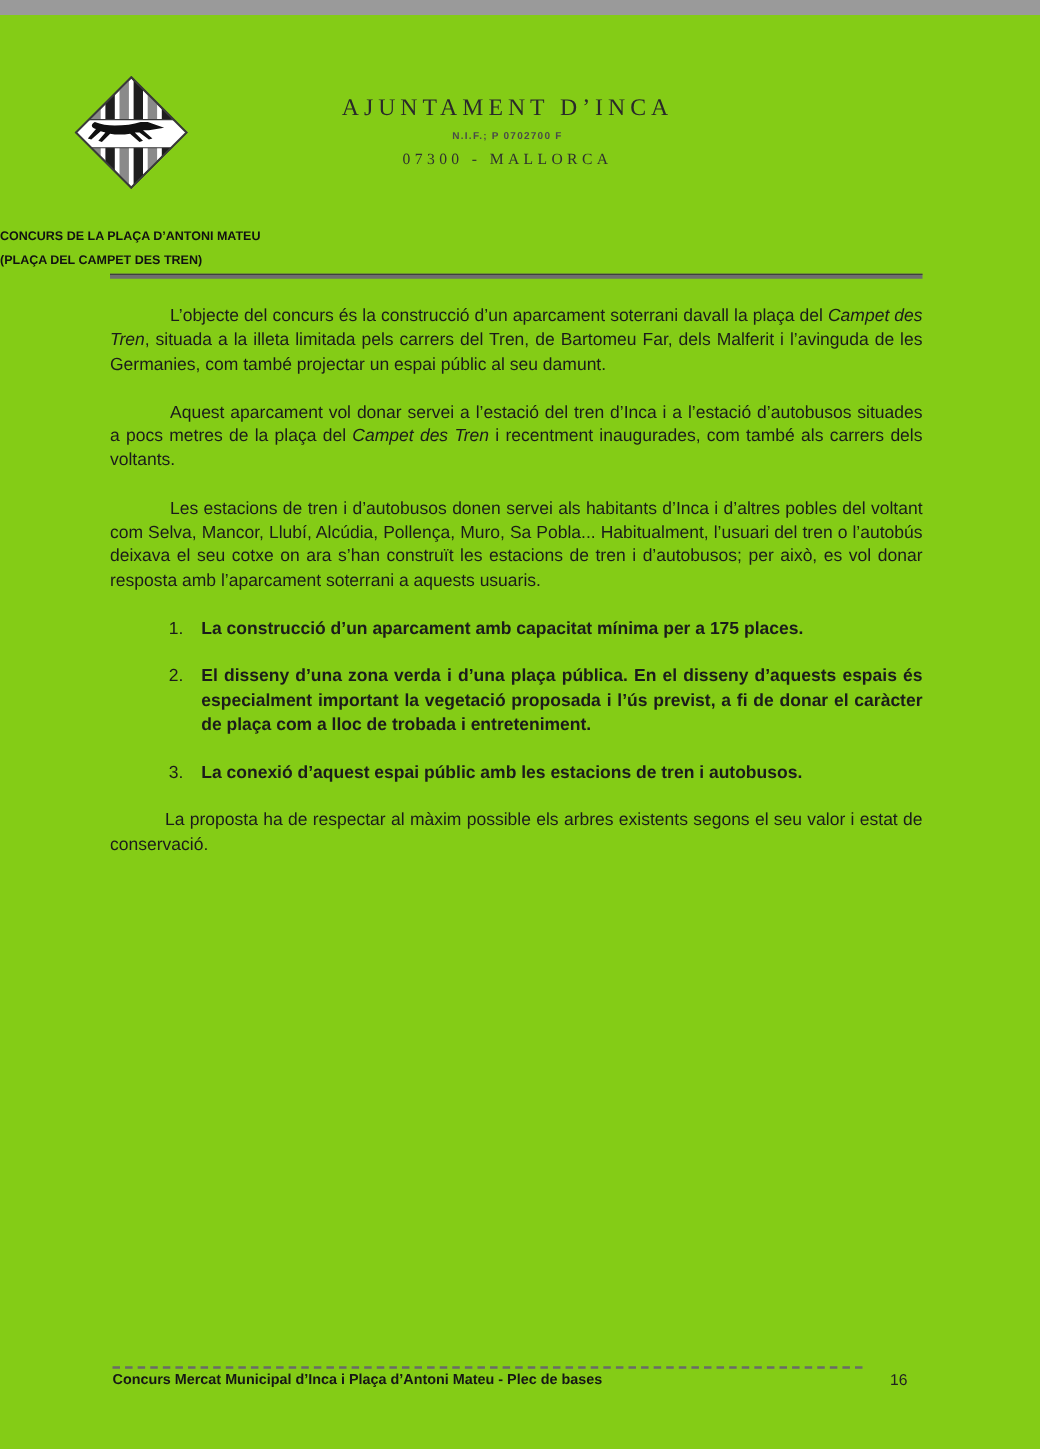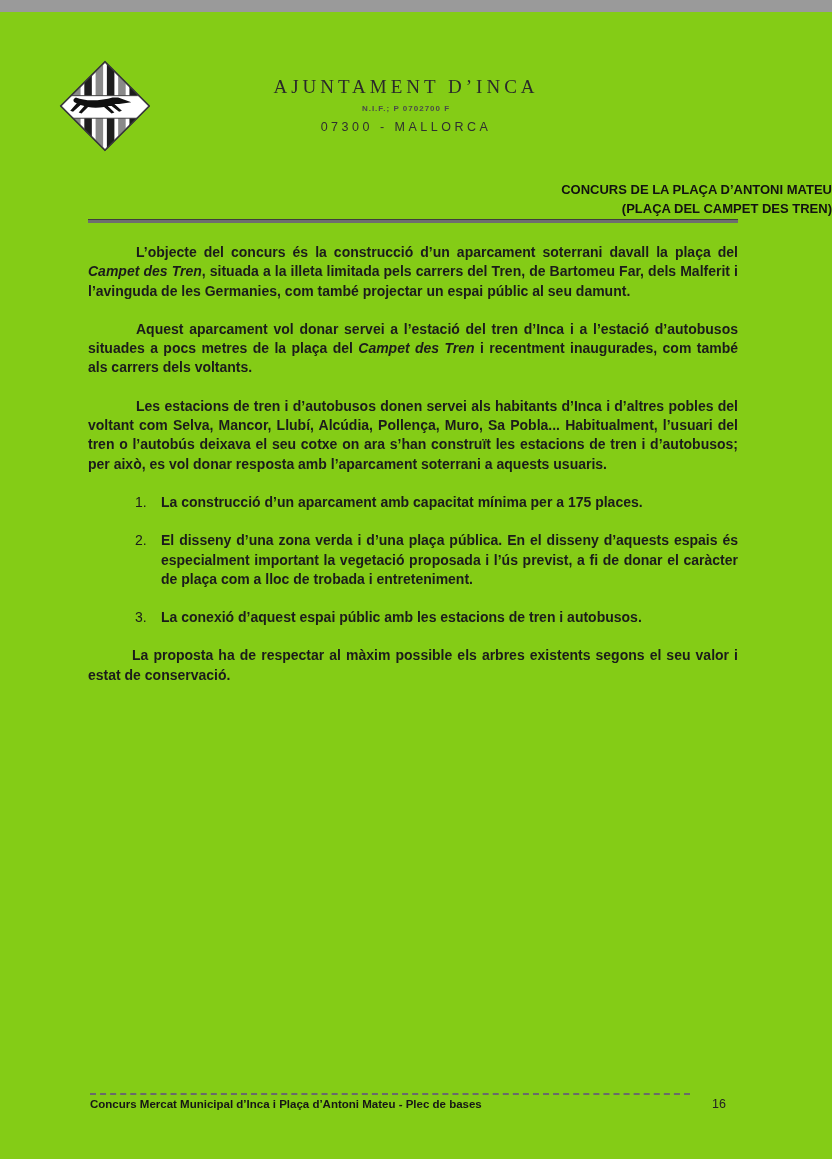--- a/index.html
+++ b/index.html
@@ -19,40 +19,40 @@
     font-family:"Liberation Serif", serif;
     font-size:19px;letter-spacing:4px;color:#2a2a2a;
     white-space:nowrap;
   }
   .nif{
     margin-top:6px;
     font-size:8px;letter-spacing:1px;color:#4a4a4a;font-weight:bold;
   }
   .postal{
     margin-top:7px;
-    font-family:Liberation Sans, sans-serif;
+    font-family:Liberation Serif, serif;
     font-size:12.5px;letter-spacing:3.5px;color:#2f2f2f;
     white-space:nowrap;
   }
   
   .title{
     position:absolute;left:0;top:168px;width:100%;
-    text-align:right;font-weight:bold;font-size:13px;line-height:19px;
+    text-align:left;font-weight:bold;font-size:10px;line-height:19px;
     color:#111;
   }
   .rule{
     position:absolute;left:88px;top:207px;width:650px;height:3px;
     background:#6e6e6e;border-top:1px solid #3f3f3f;
   }
   
   .body{
     position:absolute;left:88px;top:231px;width:650px;
     font-size:14px;line-height:19.3px;text-align:justify;
   }
-  .para{margin:0 0 19px 0;text-indent:48px;font-weight:bold;}
+  .para{margin:0 0 19px 0;text-indent:48px;}
   .oli{display:flex;margin:0 0 19px 47px;text-indent:0;}
   .oli .num{flex:none;width:26px;}
   .oli .litext{flex:1;text-align:justify;font-weight:bold;}
   .gap-before{margin-top:5px;}
   .closing{margin-top:2px;text-indent:44px;}
   
   .fline{
     position:absolute;left:90px;top:1081px;width:600px;height:0;
     border-top:2px dashed #6a6a6a;
   }

